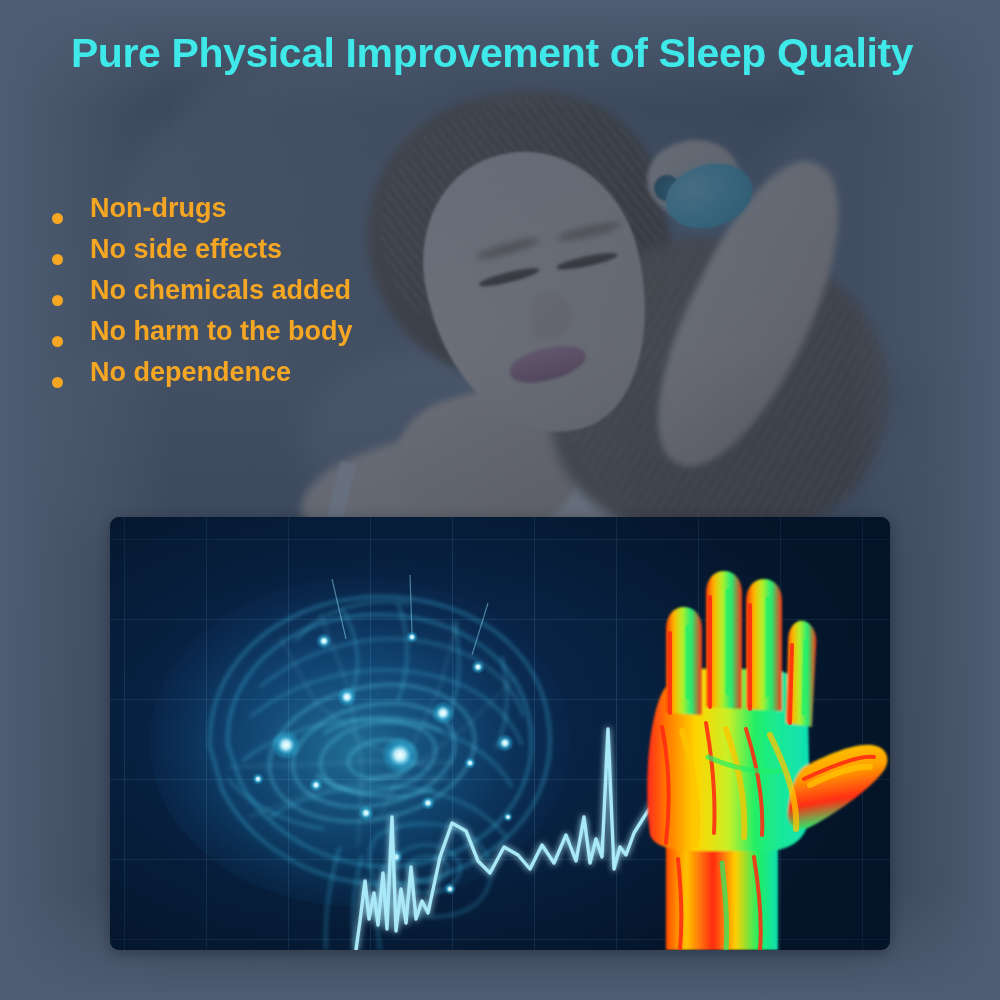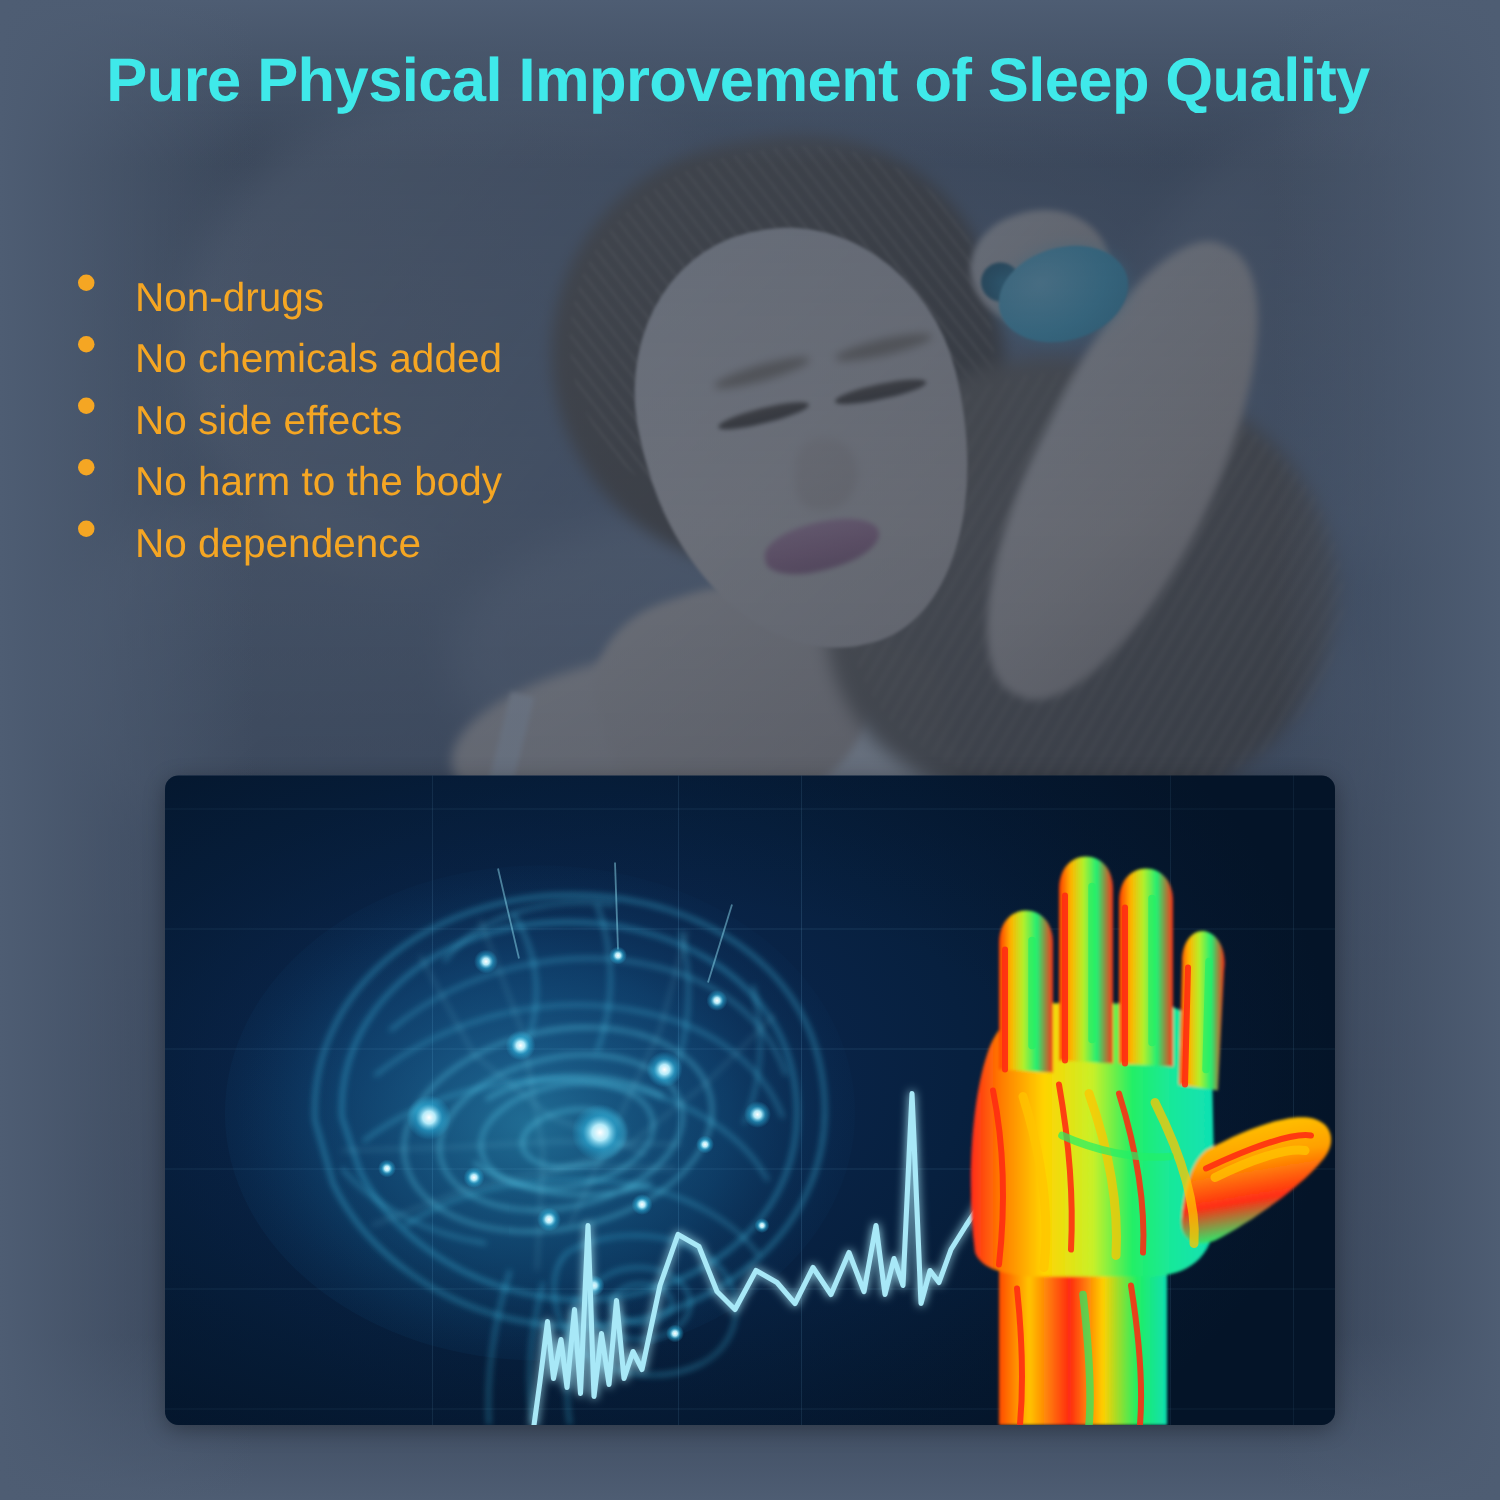--- a/index.html
+++ b/index.html
@@ -245,25 +245,25 @@
   .bullets {
     position: absolute;
     left: 52px;
     top: 183px;
     list-style: none;
     margin: 0;
     padding: 0;
   }
   .bullet-row {
     display: flex;
-    align-items: flex-start;
+    align-items: flex-end;
     height: 41px;
     color: #f5a623;
     font-size: 27px;
-    font-weight: normal;
+    font-weight: bold;
     white-space: nowrap;
   }
   .bullet-dot {
     width: 11px;
     height: 11px;
     border-radius: 50%;
     background: #f5a623;
     margin-right: 27px;
     flex: none;
   }
@@ -342,25 +342,25 @@
 
   <div class="title">Pure Physical Improvement of Sleep Quality</div>
 
   <ul class="bullets">
     <li class="bullet-row">
       <span class="bullet-dot"></span>
       <span>Non-drugs</span>
     </li>
     <li class="bullet-row">
       <span class="bullet-dot"></span>
-      <span>No chemicals added</span>
+      <span>No side effects</span>
     </li>
     <li class="bullet-row">
       <span class="bullet-dot"></span>
-      <span>No side effects</span>
+      <span>No chemicals added</span>
     </li>
     <li class="bullet-row">
       <span class="bullet-dot"></span>
       <span>No harm to the body</span>
     </li>
     <li class="bullet-row">
       <span class="bullet-dot"></span>
       <span>No dependence</span>
     </li>
   </ul>

